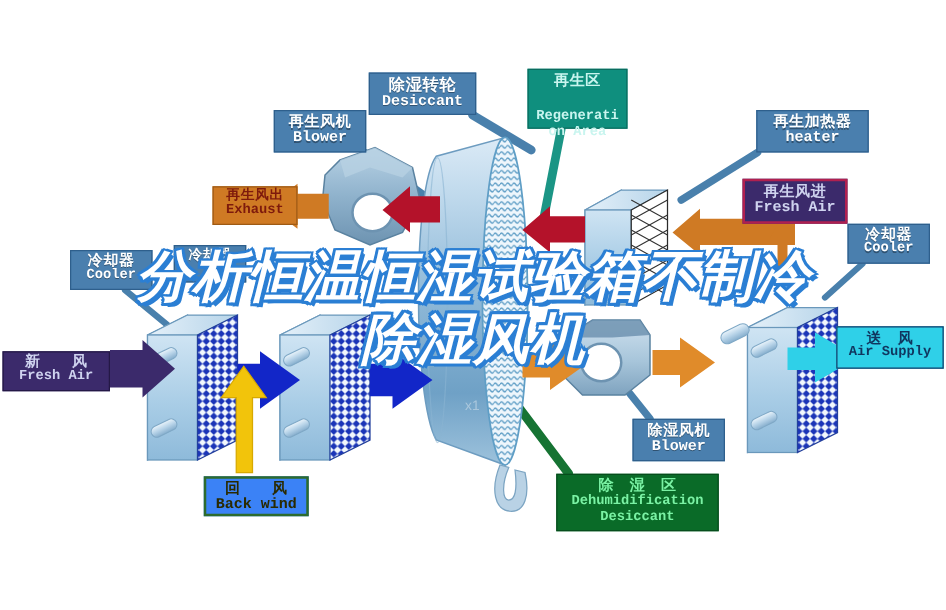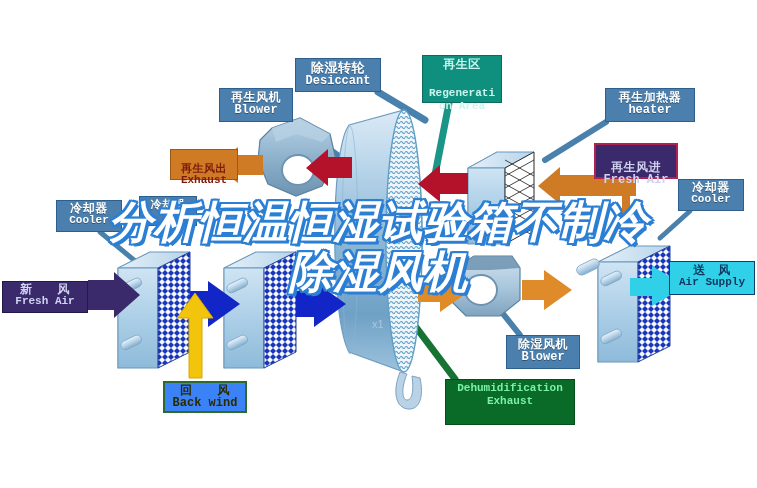--- a/index.html
+++ b/index.html
@@ -309,26 +309,26 @@
   <div class="label lb-teal" style="left:422px;top:55px;width:80px;height:48px;padding-top:2px;">
     <span class="cn" style="font-size:12px;">再生区</span>
     <span class="en" style="font-size:11px;line-height:1.15;white-space:normal;margin-top:16px;">Regenerati on Area</span>
   </div>
 
   <div class="label lb-steel" style="left:605px;top:88px;width:90px;height:34px;padding-top:2px;">
     <span class="cn" style="font-size:12px;">再生加热器</span>
     <span class="en" style="font-size:12px;">heater</span>
   </div>
 
-  <div class="label lb-orange" style="left:170px;top:149px;width:68px;height:31px;padding-top:13px;">
+  <div class="label lb-orange" style="left:170px;top:149px;width:68px;height:31px;padding-top:1px;">
     <span class="cn" style="font-size:11px;">再生风出</span>
     <span class="en" style="font-size:11px;">Exhaust</span>
   </div>
 
-  <div class="label lb-purple" style="left:594px;top:143px;width:84px;height:36px;padding-top:16px;">
+  <div class="label lb-purple" style="left:594px;top:143px;width:84px;height:36px;padding-top:2px;">
     <span class="cn" style="font-size:12px;">再生风进</span>
     <span class="en" style="font-size:12px;">Fresh Air</span>
   </div>
 
   <div class="label lb-steel" style="left:678px;top:179px;width:66px;height:32px;padding-top:1px;">
     <span class="cn" style="font-size:12px;">冷却器</span>
     <span class="en" style="font-size:11px;">Cooler</span>
   </div>
 
   <div class="label lb-steel" style="left:56px;top:200px;width:66px;height:32px;padding-top:1px;z-index:30;">
@@ -355,21 +355,22 @@
     <span class="cn" style="font-size:12px;">除湿风机</span>
     <span class="en" style="font-size:12px;">Blower</span>
   </div>
 
   <div class="label lb-yellow" style="left:163px;top:381px;width:84px;height:32px;padding-top:1px;">
     <span class="cn" style="font-size:12px;">回　　风</span>
     <span class="en" style="font-size:12px;">Back wind</span>
   </div>
 
   <div class="label lb-green" style="left:445px;top:379px;width:130px;height:46px;padding-top:2px;">
-    <span class="en" style="font-size:11px;line-height:1.15;white-space:normal;">Dehumidification Exhaust</span>
+    <span class="cn" style="font-size:12px;">除　湿　区</span>
+    <span class="en" style="font-size:11px;line-height:1.15;white-space:normal;">Dehumidification Desiccant</span>
   </div>
 
   <div id="title-overlay">
     <span class="tline">分析恒温恒湿试验箱不制冷</span>
     <span class="tline">除湿风机</span>
   </div>
 
 </div>
 
 </body></html>

